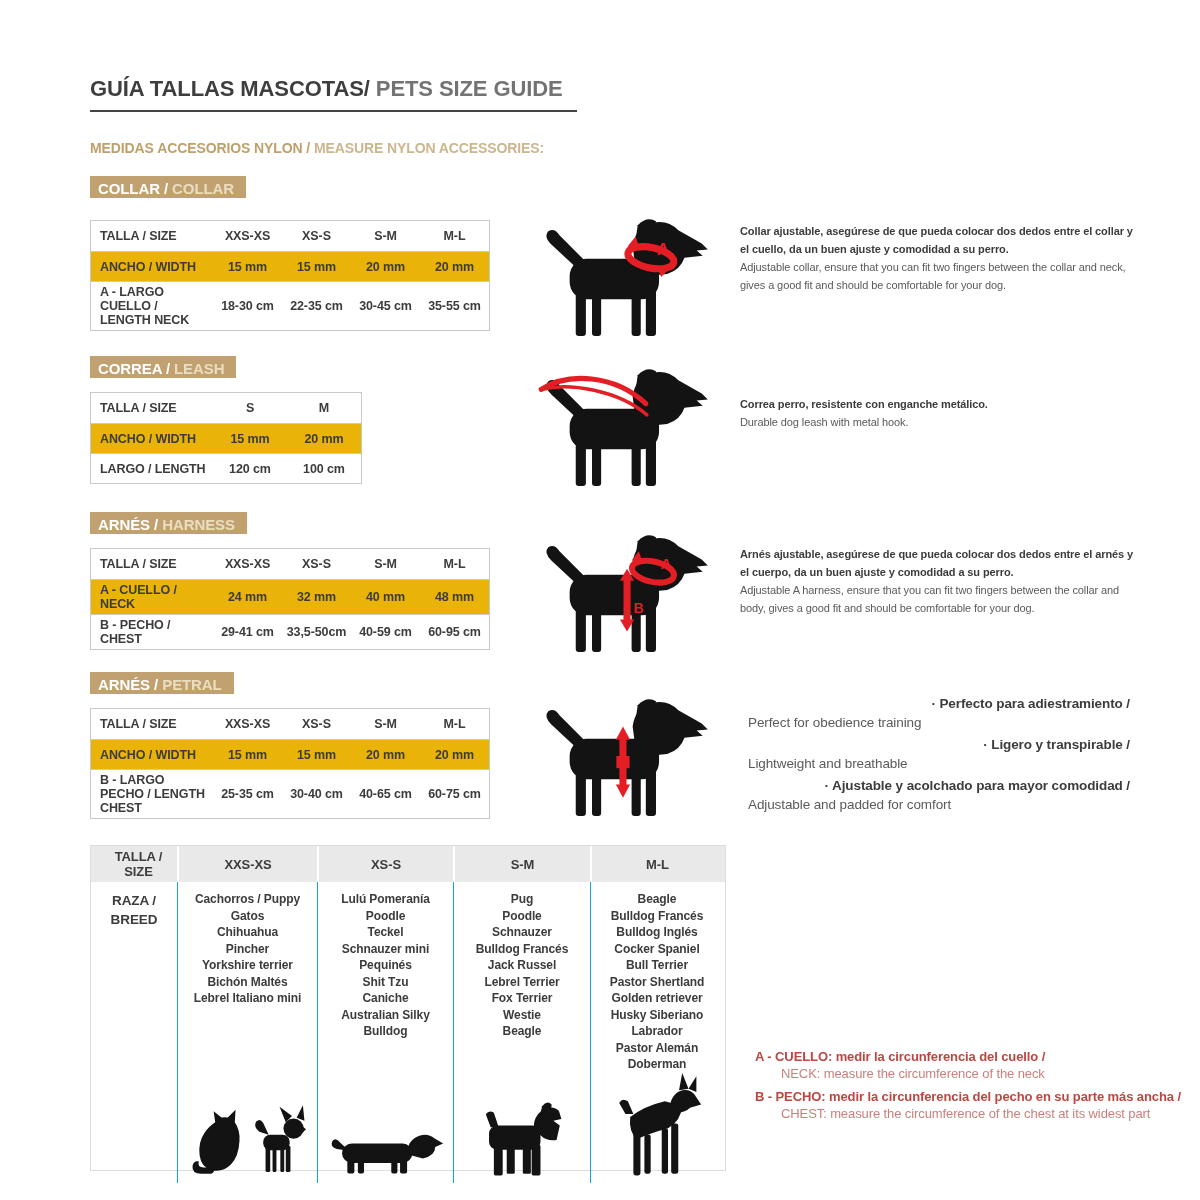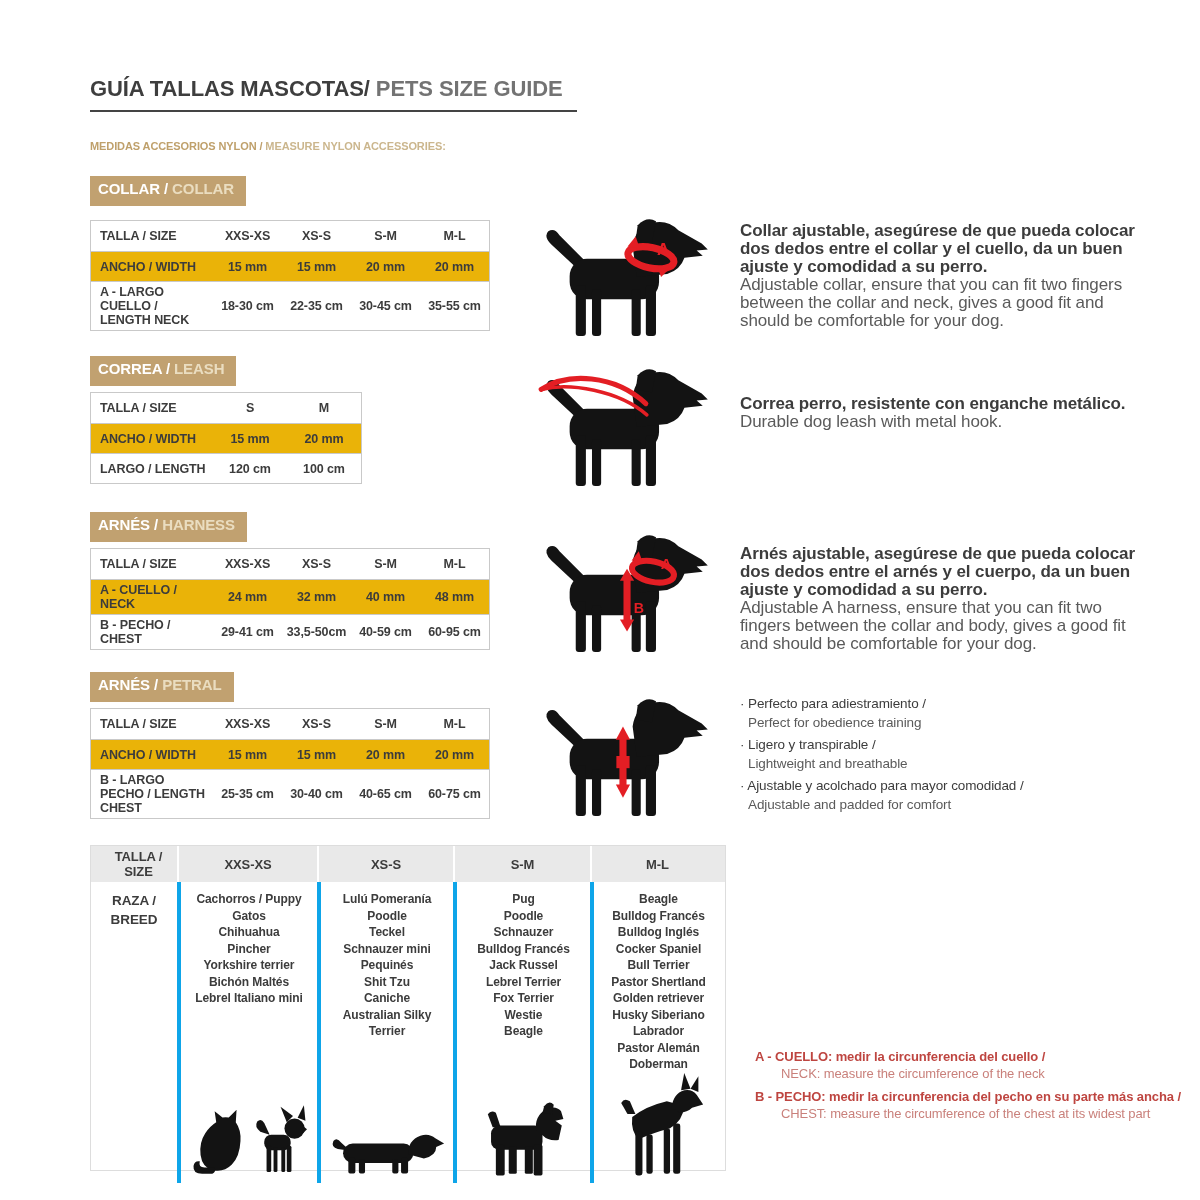--- a/index.html
+++ b/index.html
@@ -5,57 +5,57 @@
   html,body{margin:0;padding:0;background:#ffffff;}
   *{box-sizing:border-box;}
   .page{position:relative;width:1200px;height:1200px;background:#fff;
         font-family:"Liberation Sans",sans-serif;color:#3C3C3C;letter-spacing:-0.1px;overflow:hidden;}
   .abs{position:absolute;}
 
   
   .title{font-size:22px;font-weight:bold;border-bottom:2px solid #444;padding-bottom:8px;padding-right:14px;display:inline-block;}
   .title .es{color:#3E3E3E;}
   .title .en{color:#737373;}
-  .subtitle{font-size:11px;font-weight:bold;}
+  .subtitle{font-size:14px;font-weight:bold;}
   .subtitle .es{color:#BFA06B;}
   .subtitle .en{color:#CBB68D;}
 
   
   .tag{display:inline-block;background:#C1A170;color:#fff;font-weight:bold;font-size:15px;
-       padding:4px 12px 8px 8px;line-height:18px;}
+       padding:4px 12px 0 8px;line-height:18px;}
   .tag .en{color:#EADDC0;}
 
   
   .meas{border:1px solid #C9C9C9;background:#fff;}
   .mrow{display:grid;align-items:center;}
   .mrow + .mrow{border-top:1px solid #C9C9C9;}
   .cols5{grid-template-columns:122px repeat(4,69px);}
   .cols3{grid-template-columns:122px repeat(2,74px);}
   .mrow{min-height:30px;}
   .mrow.tall{min-height:48px;}
   .mrow.gray{background:#eab308;}
   .mlabel{font-weight:bold;font-size:12.5px;padding:3px 4px 3px 9px;line-height:14px;}
   .mval{font-weight:bold;font-size:12.5px;text-align:center;}
 
   
-  .desc{width:402px;font-size:17px;line-height:18px;}
+  .desc{width:402px;font-size:11px;line-height:18px;}
   .desc .es{font-weight:bold;color:#3C3C3C;}
   .desc .en{font-weight:normal;color:#5A5A5A;}
   .bullets{width:390px;font-size:13.5px;line-height:19px;}
-  .bullet-es{font-weight:normal;color:#3C3C3C;}
+  .bullet-es{font-weight:bold;color:#3C3C3C;text-align:right;}
   .bullet-es::before{content:"· ";}
   .bullet-en{color:#5A5A5A;margin-left:8px;margin-bottom:3px;}
 
   
   .btable{width:636px;border:1px solid #DDD;}
   .bhead{display:grid;grid-template-columns:86px 140px 136px 137px 133px;background:#E9E9E9;height:36px;align-items:center;}
   .bhead .bh{font-weight:bold;font-size:13px;text-align:center;border-left:2px solid #fff;height:100%;display:flex;align-items:center;justify-content:center;}
   .bhead .bh:first-child{border-left:none;justify-content:flex-start;padding-left:9px;}
   .bbody{display:grid;grid-template-columns:86px 140px 136px 137px 133px;height:288px;}
-  .bcol{border-left:4px solid #0ea5e9;display:flex;flex-direction:column;justify-content:space-between;align-items:center;padding:9px 2px 6px 2px;}
+  .bcol{border-left:1px solid #0ea5e9;display:flex;flex-direction:column;justify-content:space-between;align-items:center;padding:9px 2px 6px 2px;}
   .bcol:first-child{border-left:none;justify-content:flex-start;}
   .blabel{font-weight:bold;font-size:13.5px;text-align:center;line-height:19px;}
   .blist{font-weight:bold;font-size:12px;line-height:16.5px;text-align:center;}
   .sil{flex-shrink:0;}
   .silrow{display:flex;align-items:flex-end;gap:8px;}
 
   
   .notes{width:448px;font-size:13px;line-height:17px;}
   .note-es{font-weight:bold;color:#BE4540;}
   .note-en{color:#C9807B;margin-left:26px;margin-bottom:6px;}
@@ -340,21 +340,21 @@
       </div>
       <div class="bcol">
         <div class="blist">
             <div>Lulú Pomeranía</div>
             <div>Poodle</div>
             <div>Teckel</div>
             <div>Schnauzer mini</div>
             <div>Pequinés</div>
             <div>Shit Tzu</div>
             <div>Caniche</div>
-            <div>Australian Silky Terrier</div>
+            <div>Australian Silky Bulldog</div>
           </div>
         <svg viewBox="0 0 132 66" width="116" height="58" class="sil">
           <g fill="#131313">
             <path d="M10,34 Q2,32 5,25 Q9,20 14,27 L24,36 Z"></path>
             <rect x="16" y="28" width="80" height="22" rx="11"></rect>
             <rect x="22" y="44" width="8" height="18" rx="2"></rect>
             <rect x="34" y="46" width="7" height="16" rx="2"></rect>
             <rect x="72" y="46" width="7" height="16" rx="2"></rect>
             <rect x="82" y="44" width="8" height="18" rx="2"></rect>
             <path d="M90,40 Q90,24 104,19 Q114,16 121,22 L131,28 L122,32 Q122,42 108,45 Z"></path>

